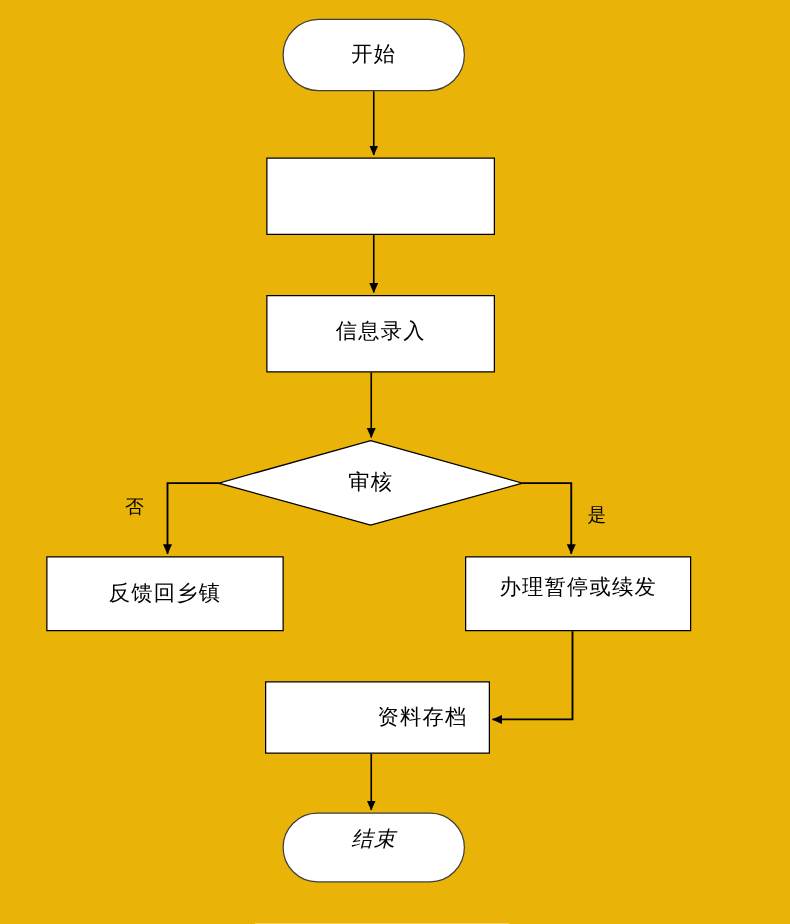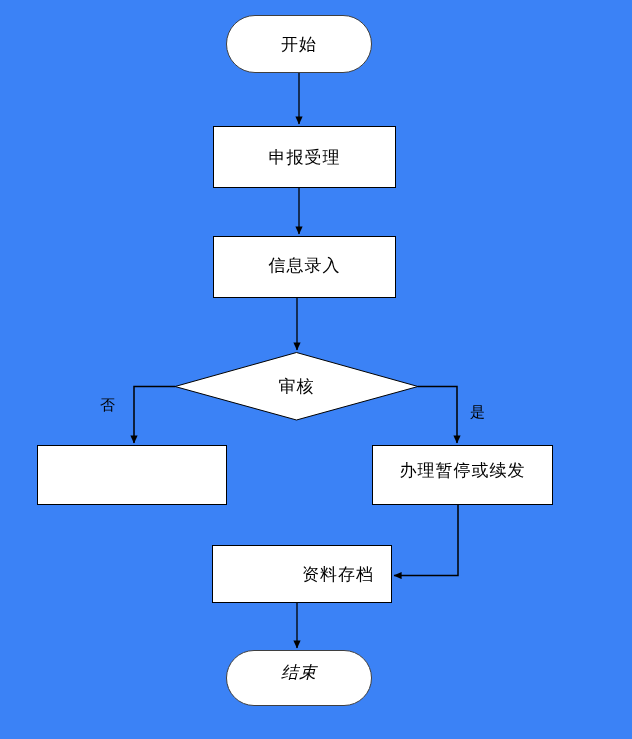--- a/index.html
+++ b/index.html
@@ -7,21 +7,21 @@
     padding: 0;
     background: #ffffff;
   }
   body {
     font-family: "DejaVu Sans", "Liberation Sans", sans-serif;
   }
   #flowchart-canvas {
     position: relative;
     width: 632px;
     height: 739px;
-    background: #3b82f6;
+    background: #eab308;
     overflow: hidden;
   }
   #flow-svg {
     position: absolute;
     left: 0;
     top: 0;
     width: 632px;
     height: 739px;
   }
   .node-label {
@@ -83,26 +83,26 @@
 
     <path d="M418,386.5 L457,386.5 L457,443" fill="none" stroke="#000000" stroke-width="1.5" marker-end="url(#arrowhead)"></path>
 
     <path d="M458,505 L458,575.5 L394,575.5" fill="none" stroke="#000000" stroke-width="1.5" marker-end="url(#arrowhead)"></path>
 
     <line x1="297" y1="603" x2="297" y2="648" stroke="#000000" stroke-width="1.3" marker-end="url(#arrowhead)"></line>
   </svg>
 
   <div class="node-label" style="left:226px; top:15px; width:146px; height:58px;">开始</div>
 
-  <div class="node-label" style="left:213px; top:126px; width:183px; height:62px;">申报受理</div>
 
   <div class="node-label" style="left:213px; top:236px; width:183px; height:58px;">信息录入</div>
 
   <div class="node-label" style="left:175px; top:370px; width:243px; height:32px;">审核</div>
 
+  <div class="node-label" style="left:37px; top:445px; width:190px; height:60px;">反馈回乡镇</div>
 
   <div class="node-label" style="left:372px; top:445px; width:181px; height:51px;">办理暂停或续发</div>
 
   <div class="node-label" style="left:212px; top:545px; width:180px; height:58px;margin-left:36px;">资料存档</div>
 
   <div class="node-label" style="left:226px; top:650px; width:146px; height:44px;font-style:italic;">结束</div>
 
   <div class="edge-label" style="left:100px; top:398px;">否</div>
 
   <div class="edge-label" style="left:470px; top:405px;">是</div>

